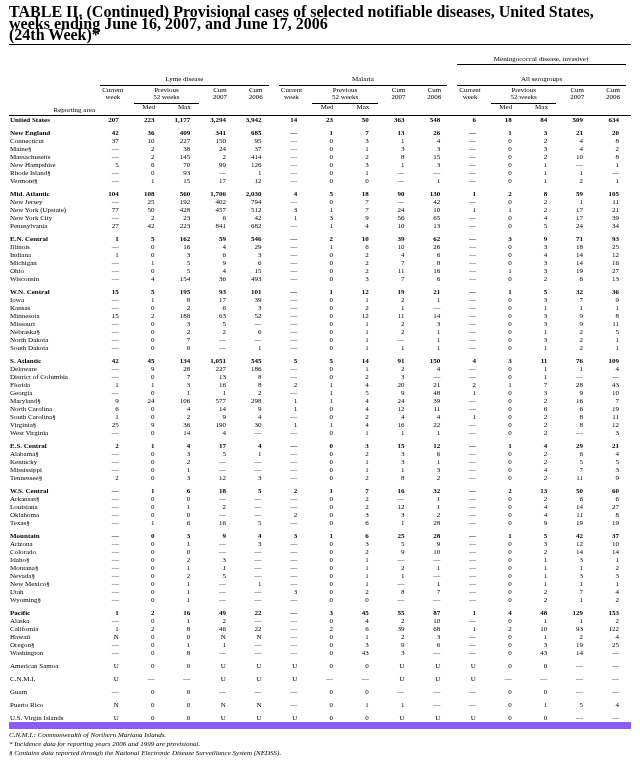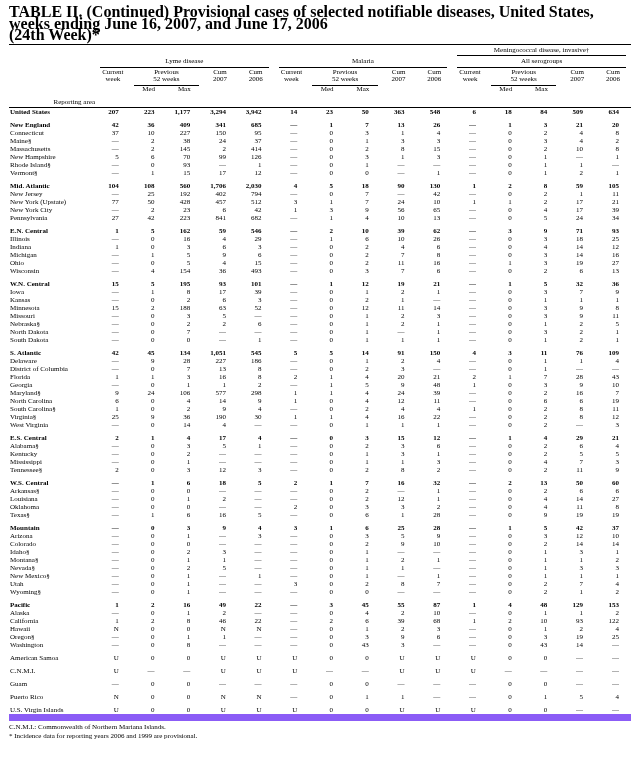--- a/index.html
+++ b/index.html
@@ -11,35 +11,35 @@
   .page { padding:6px 9px 0 9px; }
   .title {
     font-size:16px; font-weight:bold; line-height:11.5px;
     margin-bottom:3px; white-space:pre-line;
   }
   table { width:100%; border-collapse:collapse; table-layout:fixed; border-top:1.4px solid #000; }
   col.c-area { width:86px; }
   th { font-weight:normal; font-size:7px; line-height:7.6px; text-align:center; padding:0; }
   thead { border-bottom:1px solid #000; }
   th.area-th { text-align:right; vertical-align:bottom; padding:0 0 1px 1px; }
-  tr.r1 th, tr.r2 th { vertical-align:bottom; padding-top:2px; }
+  tr.r1 th, tr.r2 th { vertical-align:bottom; padding-top:11px; }
   th .uline { border-bottom:0.8px solid #000; padding-bottom:1px; margin:0 5px; }
   th.prev .uline { margin:0 3px; }
   .stack { white-space:pre-line;text-align:center; }
   tr.r3 th { vertical-align:top; padding-top:1px; }
-  tr.r4 th { vertical-align:bottom; padding-bottom:14px; }
+  tr.r4 th { vertical-align:bottom; padding-bottom:4px; }
   tbody { border-bottom:7px solid #8b5cf6; }
   td {
     font-size:7px; line-height:8px; vertical-align:bottom;
     text-align:right; padding:0 12px 0 0;
   }
   td.area { text-align:left; padding:0 0 0 1px; }
   tr.bold td { font-weight:bold; }
   tr.gap td { padding-top:5px; }
-  .footnotes { margin-top:2px; }
+  .footnotes { margin-top:2px;font-style:italic; }
   .fn { font-size:7px; line-height:8.6px; white-space:pre-wrap; }
 </style>
 </head>
 <body>
 
 <div class="page">
 
   <div class="title">TABLE II. (Continued) Provisional cases of selected notifiable diseases, United States, weeks ending June 16, 2007, and June 17, 2006
 (24th Week)*</div>
 
@@ -1315,15 +1315,16 @@
           <td>0</td>
           <td>—</td>
           <td>—</td>
         </tr>
       </tbody>
   </table>
 
   <div class="footnotes">
     <div class="fn">C.N.M.I.: Commonwealth of Northern Mariana Islands.</div>
     <div class="fn">* Incidence data for reporting years 2006 and 1999 are provisional.</div>
+    <div class="fn">§ Contains data reported through the National Electronic Disease Surveillance System (NEDSS).</div>
   </div>
 
 </div>
 
 </body></html>

